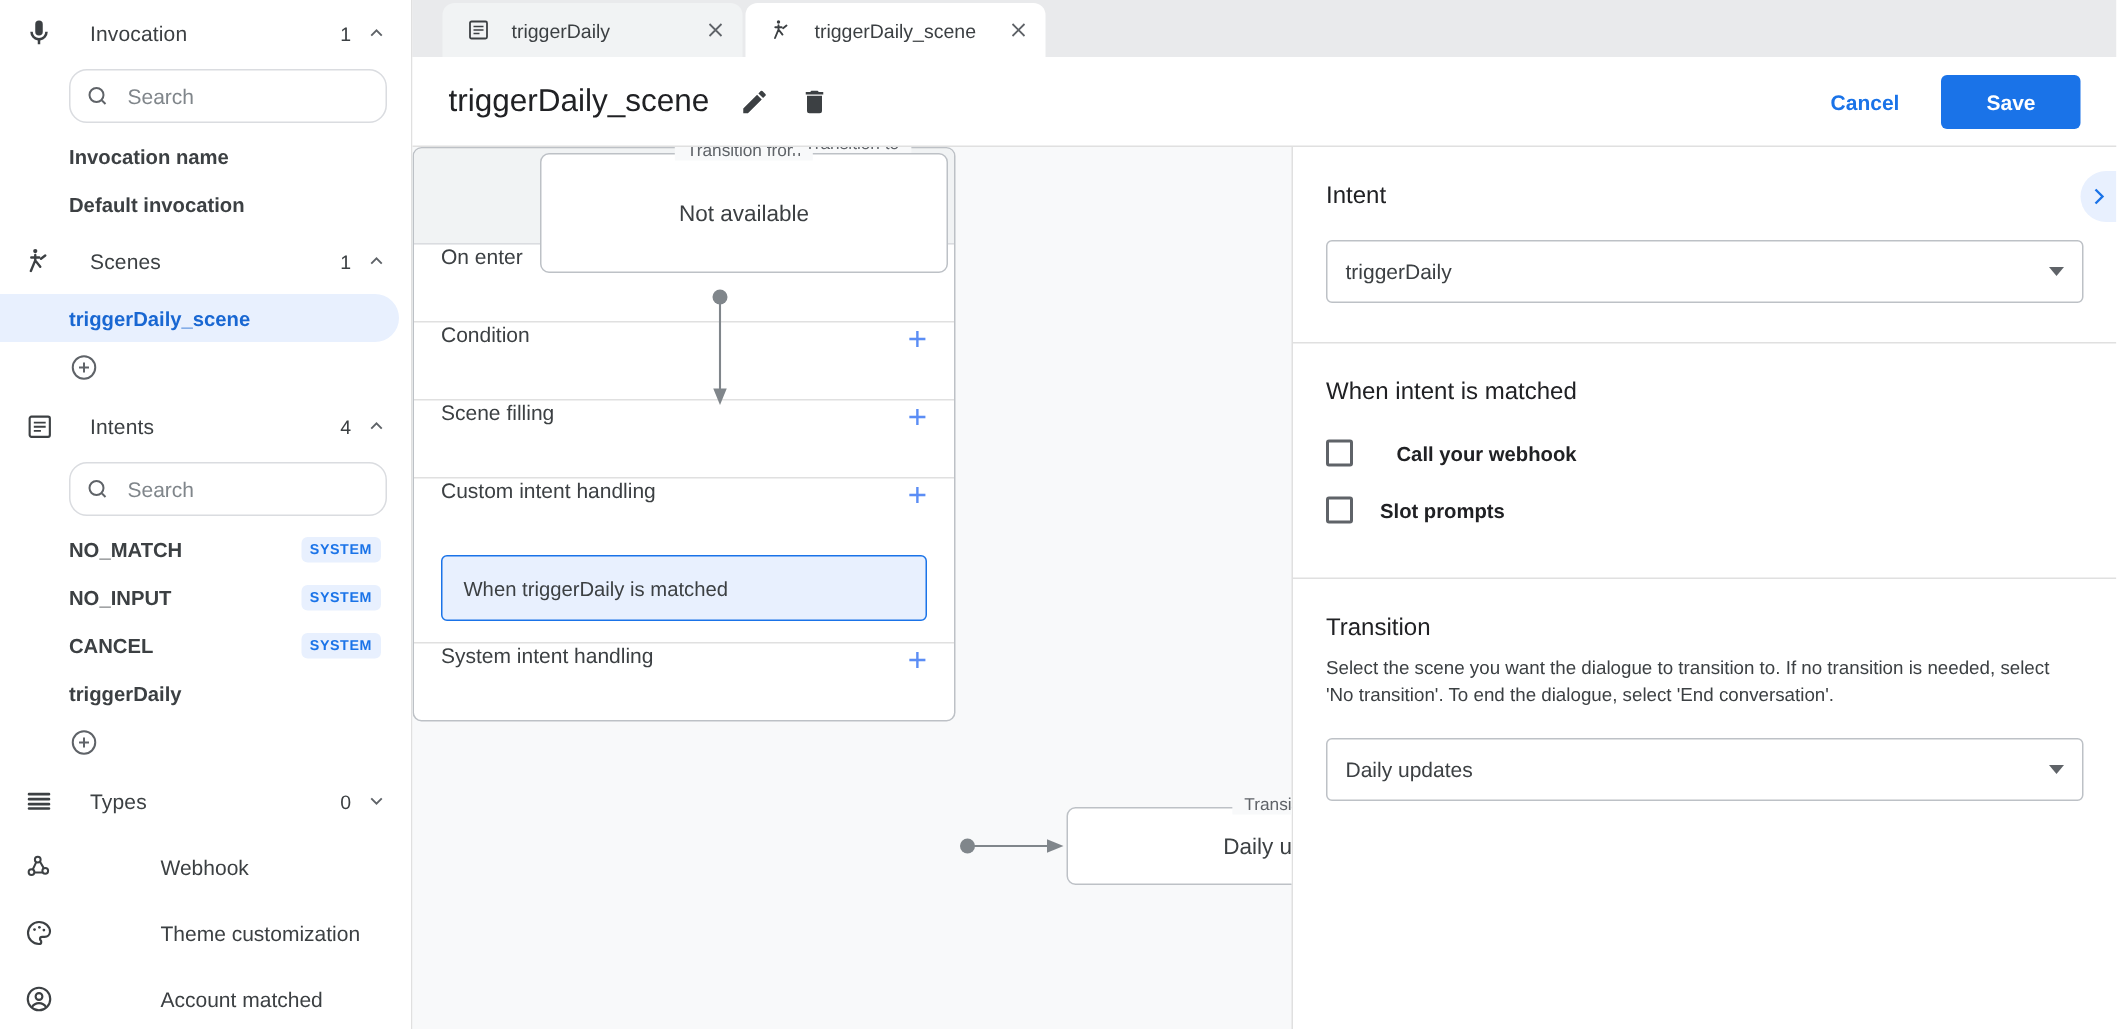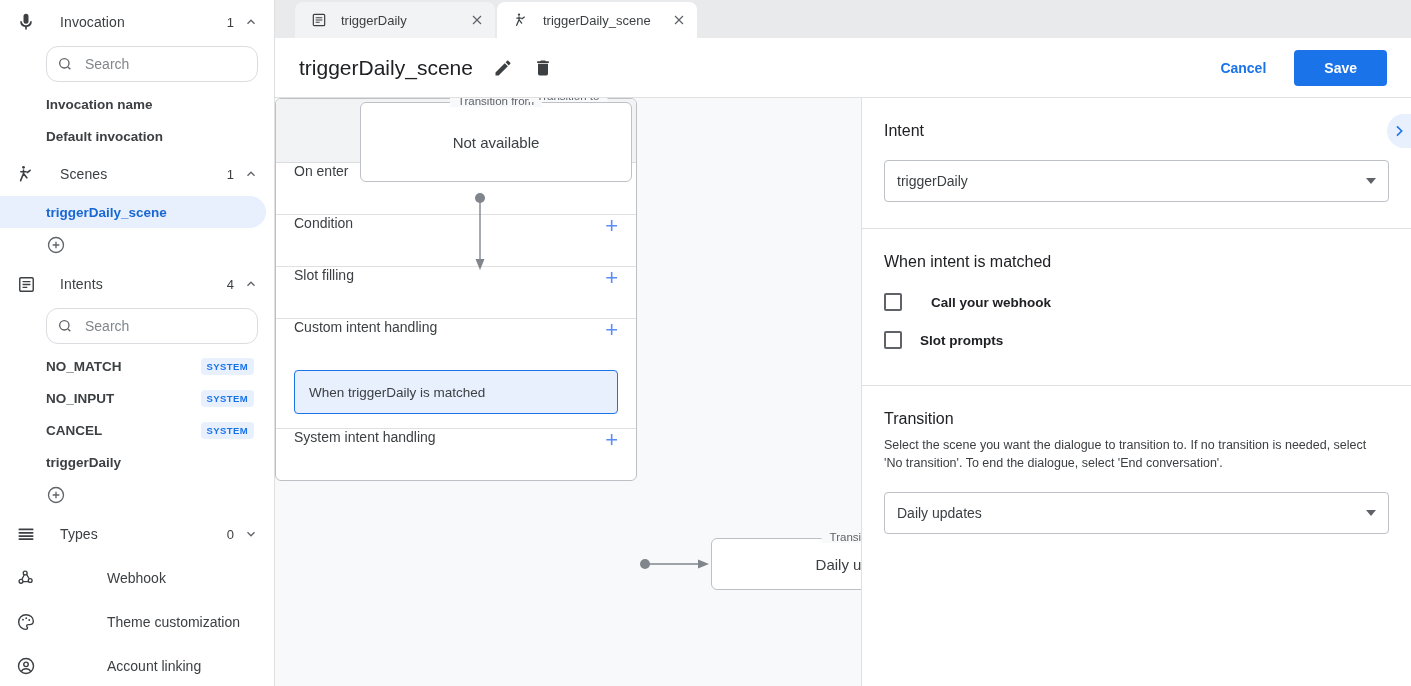--- a/index.html
+++ b/index.html
@@ -384,21 +384,21 @@
       <span class="lbl">Theme customization</span>
     </div>
     <div class="nav-link">
       <span class="nav-ico">
         <svg width="20" height="20" viewBox="0 0 24 24" fill="none" stroke="currentColor" stroke-width="1.7">
             <circle cx="12" cy="12" r="9"></circle>
             <circle cx="12" cy="10" r="2.7"></circle>
             <path d="M6.3 18.6a6.6 6.6 0 0 1 11.4 0"></path>
           </svg>
       </span>
-      <span class="lbl">Account linking</span>
+      <span class="lbl">Account matched</span>
     </div>
 
   </aside>
 
   <div class="content">
 
     <div class="tabstrip">
       <div class="tab">
         <span class="tico">
           <svg width="16" height="16" viewBox="0 0 24 24" fill="none" stroke="currentColor" stroke-width="1.8">
@@ -481,21 +481,21 @@
 
           <div class="scene-row">
             <div class="scene-row-top">
               <span class="rl">Condition</span>
               <span class="plus">+</span>
             </div>
           </div>
 
           <div class="scene-row">
             <div class="scene-row-top">
-              <span class="rl">Slot filling</span>
+              <span class="rl">Scene filling</span>
               <span class="plus">+</span>
             </div>
           </div>
 
           <div class="scene-row">
             <div class="scene-row-top">
               <span class="rl">Custom intent handling</span>
               <span class="plus">+</span>
             </div>
             <div class="handler-chip">When triggerDaily is matched</div>

